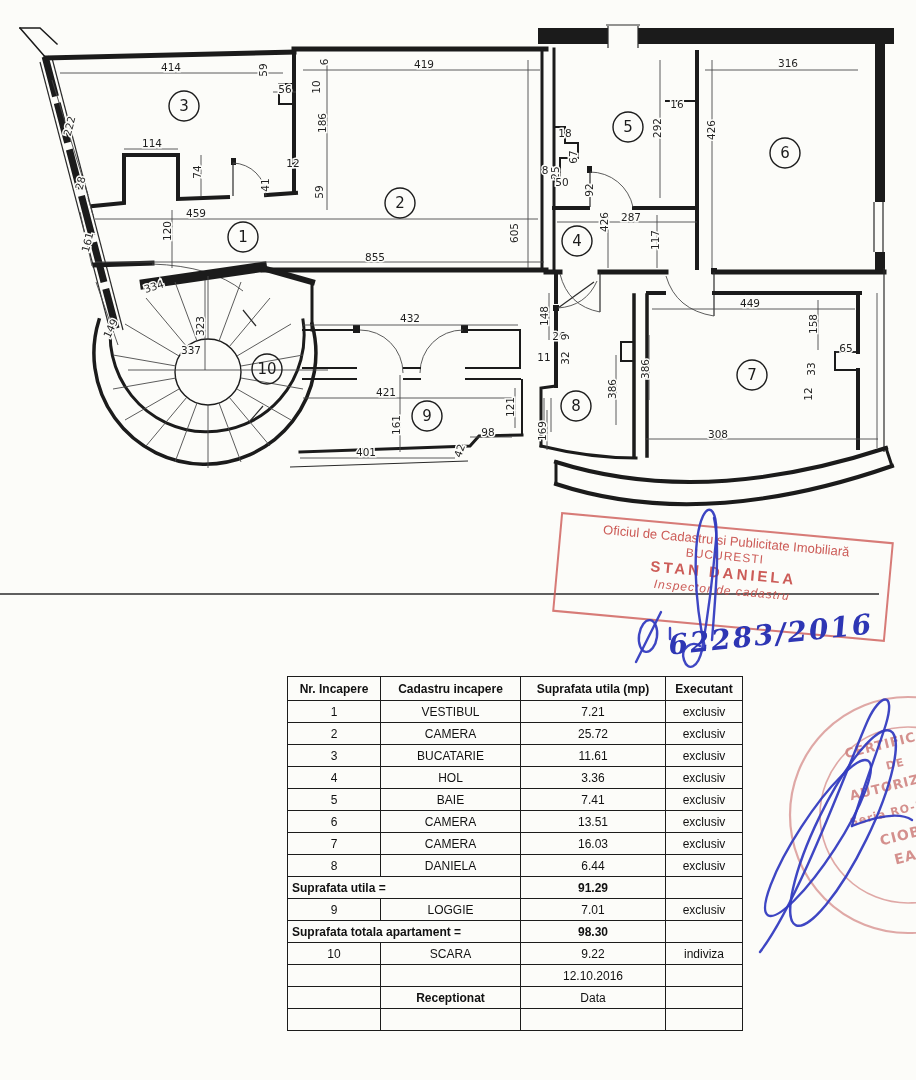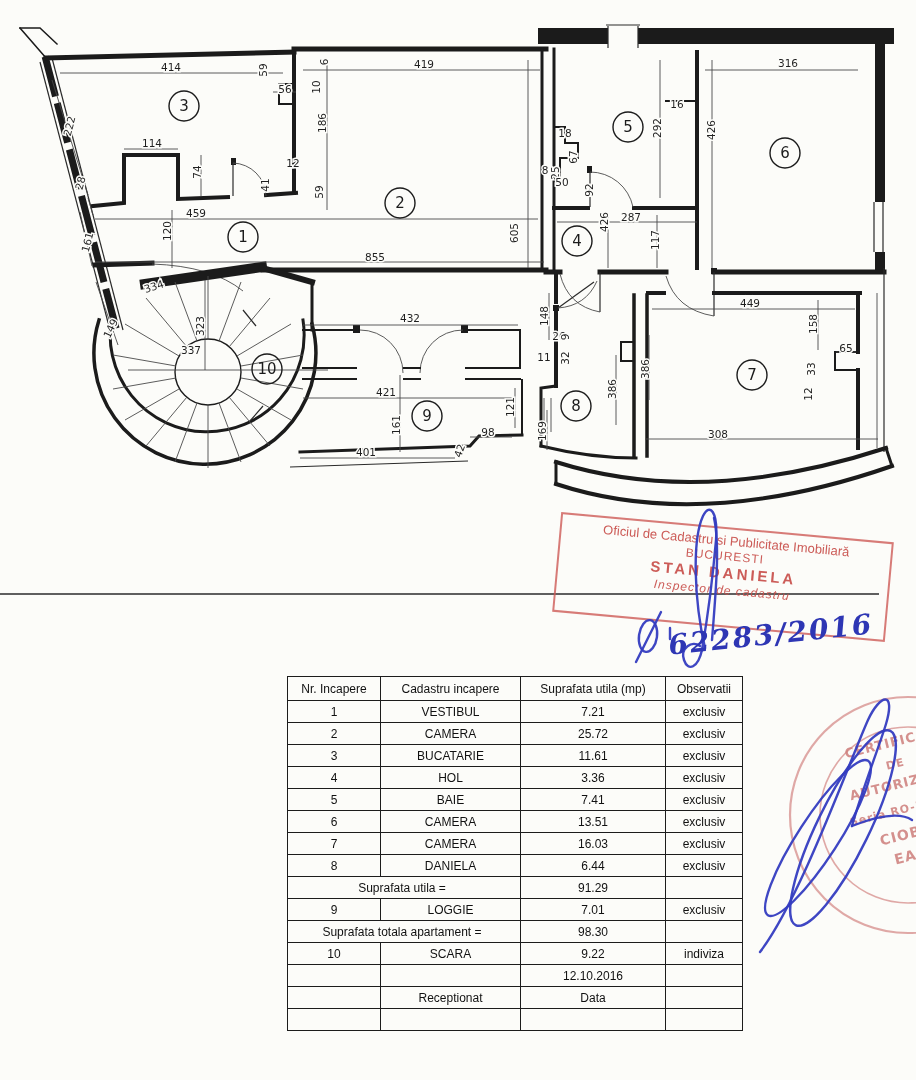--- a/index.html
+++ b/index.html
@@ -25,22 +25,22 @@
   
   #regnum{position:absolute;left:668px;top:618px;font-size:28px;font-style:italic;font-weight:bold;
     color:#2e36b4;transform:rotate(-6deg);letter-spacing:2px;
     font-family:"DejaVu Serif","Liberation Serif",serif;}
   
   #roomtable{position:absolute;left:287px;top:676px;border-collapse:collapse;table-layout:fixed;
     font-size:12px;color:#111;}
   #roomtable td,#roomtable th{border:1.6px solid #1c1c1c;padding:0 4px;height:21px;
     text-align:center;overflow:hidden;white-space:nowrap;}
   #roomtable th{height:23px;font-size:12px;}
-  #roomtable .b{font-weight:normal;}
-  #roomtable .r{text-align:center;padding-right:8px;}
+  #roomtable .b{font-weight:bold;}
+  #roomtable .r{text-align:left;padding-right:8px;}
   .inkpath{stroke:#343cc0;stroke-width:2.4;fill:none;stroke-linecap:round;opacity:.95;}
   .rstamp{stroke:rgba(213,140,137,0.75);fill:none;}
   .rstamptext{fill:rgba(205,125,122,0.85);text-anchor:middle;font-weight:bold;}
 </style>
 </head>
 <body>
 
 <div id="page">
 
   <svg class="plansvg" width="916" height="520" viewBox="0 0 916 520">
@@ -267,21 +267,21 @@
         <col style="width:93px">
         <col style="width:140px">
         <col style="width:145px">
         <col style="width:77px">
       </colgroup>
     <thead>
       <tr>
         <th class="b">Nr. Incapere</th>
         <th class="b">Cadastru incapere</th>
         <th class="b">Suprafata utila (mp)</th>
-        <th class="b">Observatii</th>
+        <th class="b">Executant</th>
       </tr>
     </thead>
     <tbody id="table-body">
         <tr>
           <td>1</td>
           <td>VESTIBUL</td>
           <td>7.21</td>
           <td>exclusiv</td>
         </tr>
         <tr>

